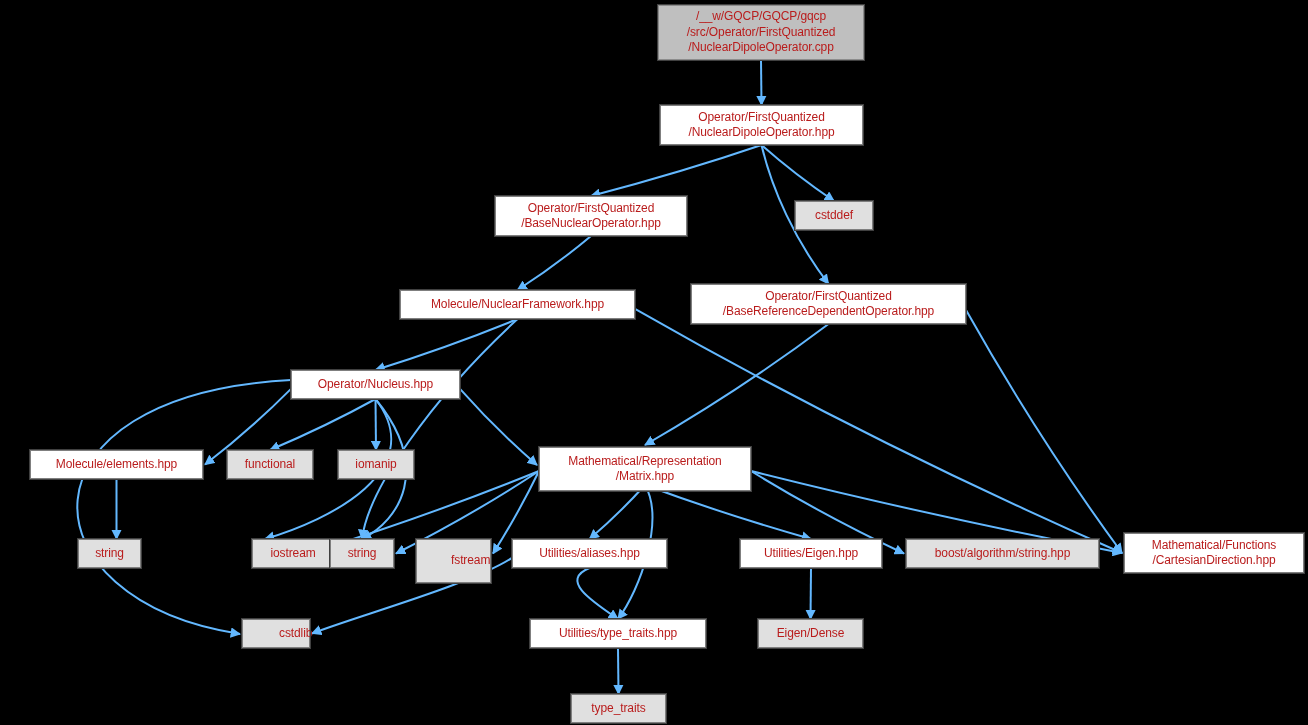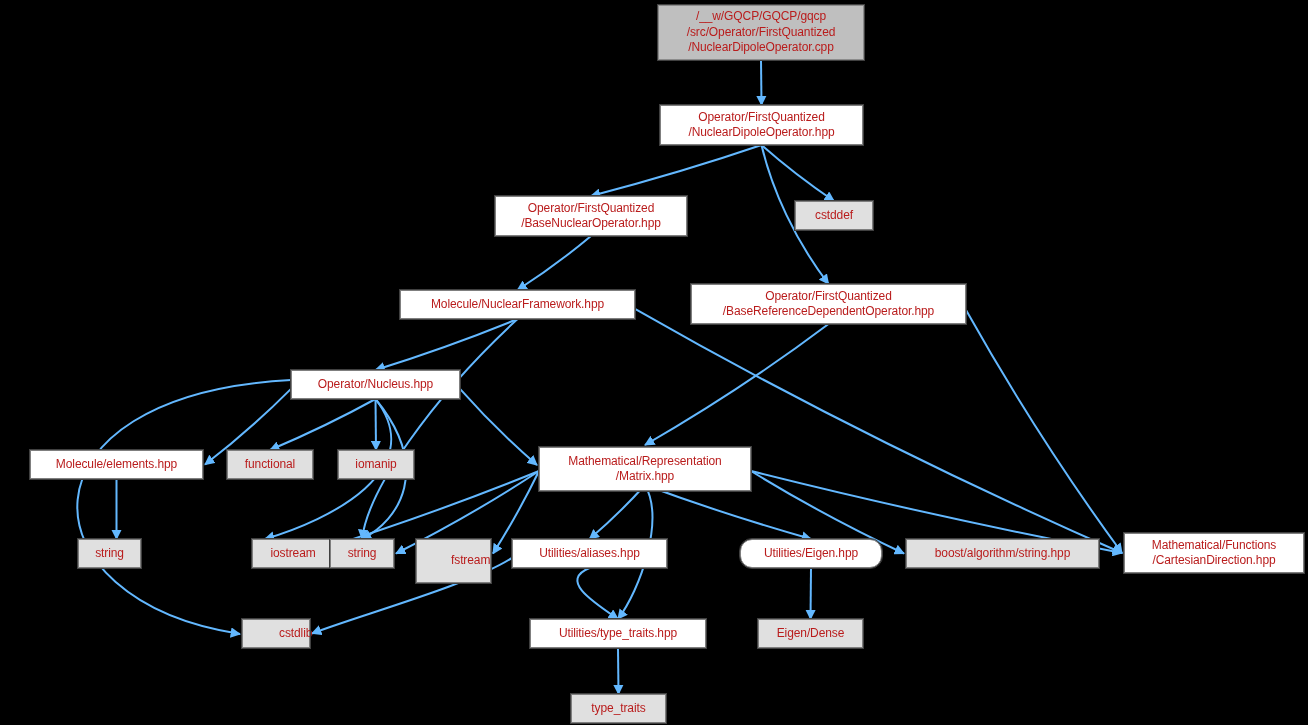--- a/index.html
+++ b/index.html
@@ -116,21 +116,21 @@
       <div class="gnode n-header" style="left: 30px; top: 450px; width: 173px; height: 29px;"><span class="lbl">Molecule/elements.hpp</span></div>
       <div class="gnode n-lib" style="left: 227px; top: 450px; width: 86px; height: 29px;"><span class="lbl">functional</span></div>
       <div class="gnode n-lib" style="left: 338px; top: 450px; width: 76px; height: 29px;"><span class="lbl">iomanip</span></div>
       <div class="gnode n-header" style="left: 539px; top: 447px; width: 212px; height: 44px;"><span class="lbl">Mathematical/Representation
 /Matrix.hpp</span></div>
       <div class="gnode n-lib" style="left: 78px; top: 539px; width: 63px; height: 29px;"><span class="lbl">string</span></div>
       <div class="gnode n-lib" style="left: 224px; top: 539px; width: 82px; height: 29px; margin-left: 28px;"><span class="lbl">iostream</span></div>
       <div class="gnode n-lib" style="left: 330px; top: 539px; width: 64px; height: 29px;"><span class="lbl">string</span></div>
       <div class="gnode n-lib" style="left: 416px; top: 539px; width: 75px; height: 44px; padding-left: 34px;"><span class="lbl">fstream</span></div>
       <div class="gnode n-header" style="left: 512px; top: 539px; width: 155px; height: 29px;"><span class="lbl">Utilities/aliases.hpp</span></div>
-      <div class="gnode n-header" style="left: 740px; top: 539px; width: 142px; height: 29px; border-radius: 12px;"><span class="lbl">Utilities/Eigen.hpp</span></div>
+      <div class="gnode n-header" style="left: 740px; top: 539px; width: 142px; height: 29px;"><span class="lbl">Utilities/Eigen.hpp</span></div>
       <div class="gnode n-lib" style="left: 906px; top: 539px; width: 193px; height: 29px;"><span class="lbl">boost/algorithm/string.hpp</span></div>
       <div class="gnode n-header" style="left: 1124px; top: 533px; width: 180px; height: 40px;"><span class="lbl">Mathematical/Functions
 /CartesianDirection.hpp</span></div>
       <div class="gnode n-lib" style="left: 242px; top: 619px; width: 68px; height: 29px; padding-left: 36px;"><span class="lbl">cstdlib</span></div>
       <div class="gnode n-header" style="left: 530px; top: 619px; width: 176px; height: 29px;"><span class="lbl">Utilities/type_traits.hpp</span></div>
       <div class="gnode n-lib" style="left: 758px; top: 619px; width: 105px; height: 29px;"><span class="lbl">Eigen/Dense</span></div>
       <div class="gnode n-lib" style="left: 571px; top: 694px; width: 95px; height: 29px;"><span class="lbl">type_traits</span></div>
     </div>
 </div>
 

